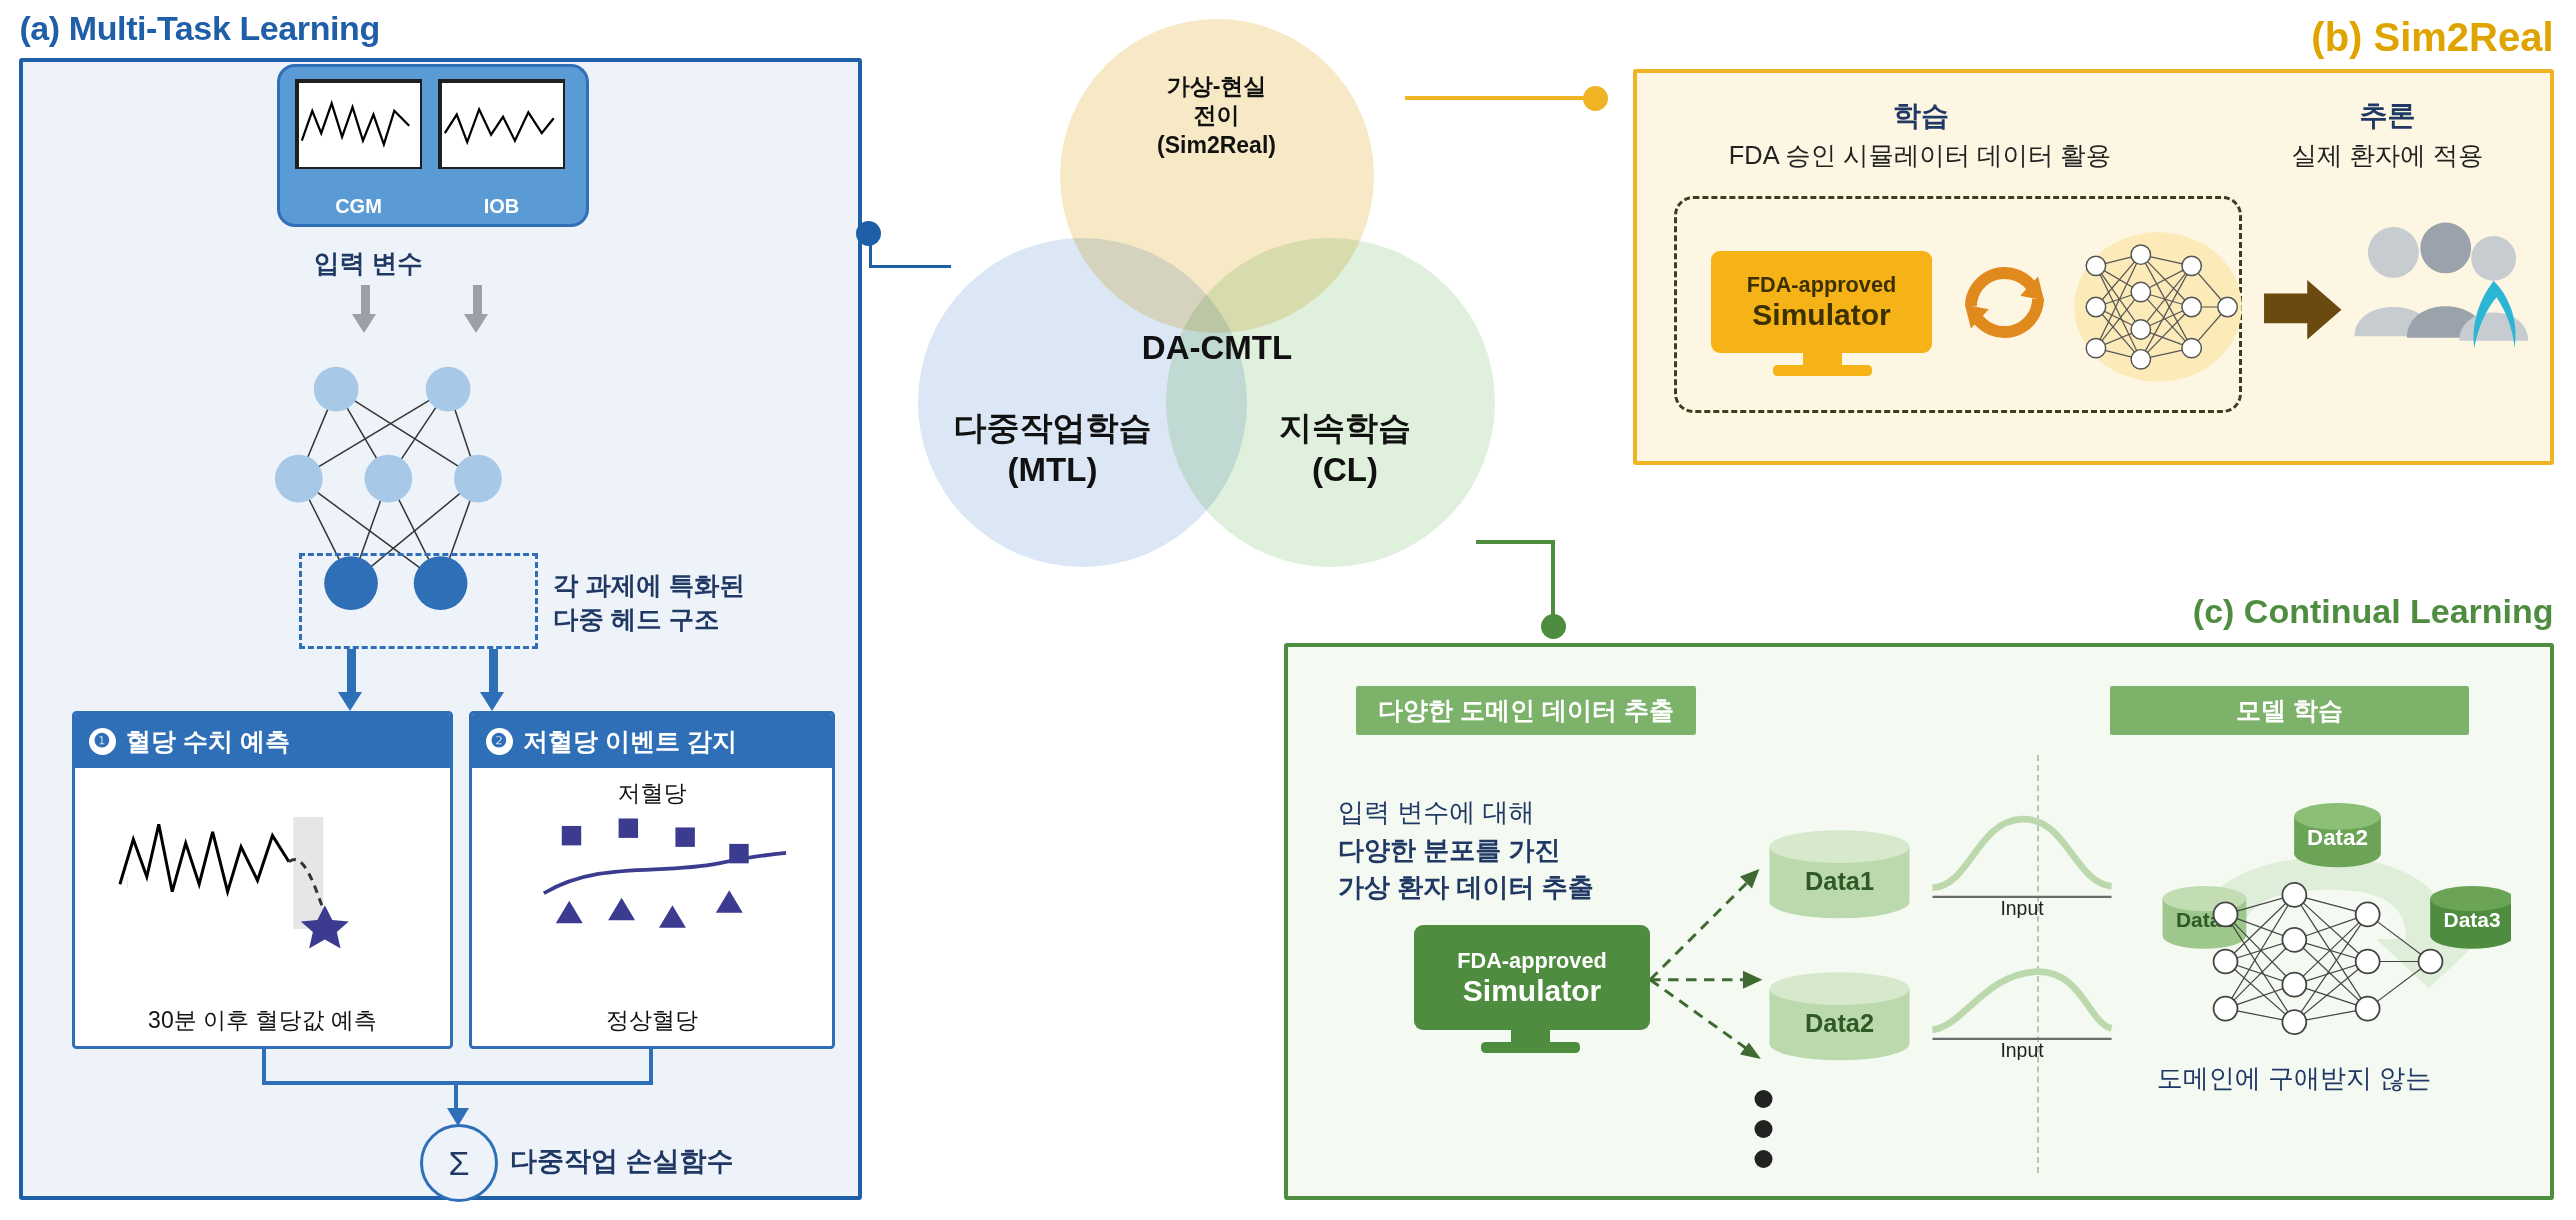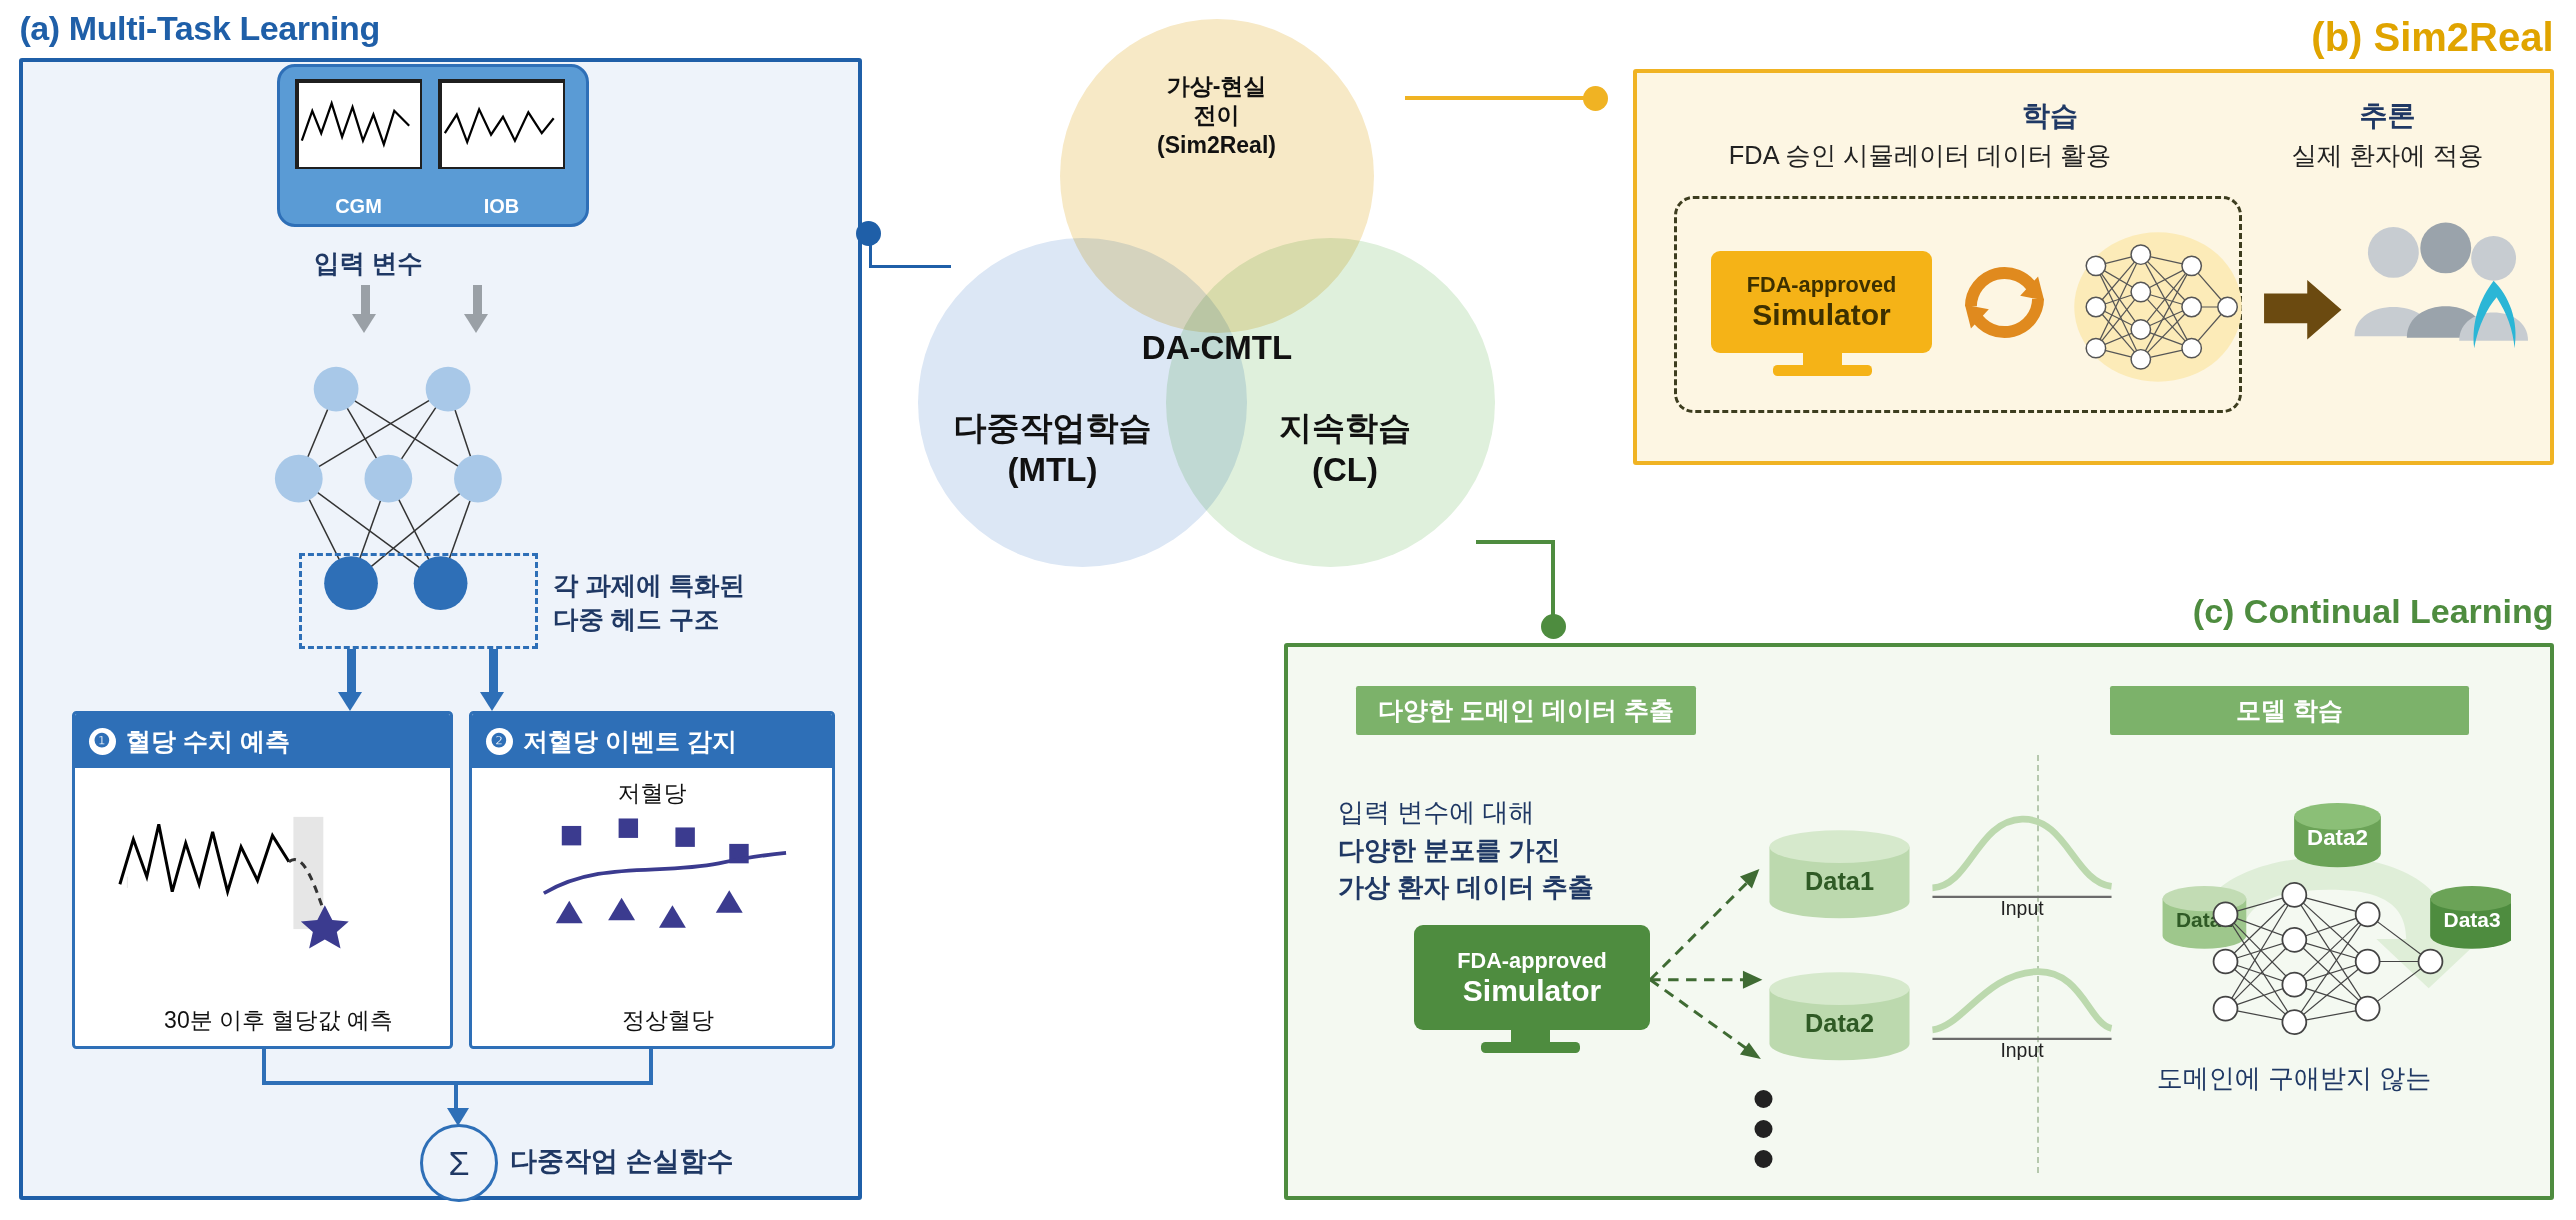--- a/index.html
+++ b/index.html
@@ -55,21 +55,21 @@
     height:54px;display:flex;align-items:center;gap:10.5px;padding-left:13.5px;
     box-sizing:border-box;
   }
   .circnum{
     width:27px;height:27px;border-radius:50%;background:#ffffff;color:#2e6fb7;
     font-size:18.7px;display:flex;align-items:center;justify-content:center;font-weight:bold;
     flex:0 0 auto;
   }
   .card-caption{
     position:absolute;bottom:10.5px;width:100%;text-align:center;
-    font-size:23px;color:#111;padding-left:16px;
+    font-size:23px;color:#111;
   }
 
   
   .venn-circle{position:absolute;border-radius:50%;mix-blend-mode:multiply;}
   .venn-label{position:absolute;text-align:center;font-weight:bold;color:#111;line-height:1.28;}
 
   
   #panel-b{
     left:1633px;top:69px;width:921px;height:396px;
     border:4.5px solid #f0b323;background:#fdf6e3;box-sizing:border-box;border-radius:3px;
@@ -234,21 +234,21 @@
 <div class="abs conn-dot" style="left:1583px;top:86px;width:25.4px;height:25.4px;background:#f0b323;"></div>
 <div class="abs conn-line" style="left:1405px;top:96px;width:187px;height:3.7px;background:#f0b323;"></div>
 
 <div class="abs conn-dot" style="left:1541px;top:614px;width:25.4px;height:25.4px;background:#4e8c3f;"></div>
 <div class="abs conn-line" style="left:1551px;top:540px;width:3.7px;height:81px;background:#4e8c3f;"></div>
 <div class="abs conn-line" style="left:1476px;top:540px;width:79px;height:3.7px;background:#4e8c3f;"></div>
 
 <div class="abs" id="panel-b"></div>
 <div class="abs" id="panel-b-title">(b) Sim2Real</div>
 
-<div class="abs" style="left:1764px;top:97px;width:314px;text-align:right;font-size:28px;font-weight:bold;color:#1f3864;">학습</div>
+<div class="abs" style="left:1764px;top:97px;width:314px;text-align:center;font-size:28px;font-weight:bold;color:#1f3864;">학습</div>
 <div class="abs" style="left:1681px;top:139px;width:478px;text-align:center;font-size:25.4px;color:#222;">FDA 승인 시뮬레이터 데이터 활용</div>
 <div class="abs" style="left:2264px;top:97px;width:247px;text-align:center;font-size:28px;font-weight:bold;color:#1f3864;">추론</div>
 <div class="abs" style="left:2249px;top:139px;width:277px;text-align:center;font-size:25.4px;color:#222;">실제 환자에 적용</div>
 
 <div class="abs dashed-box" style="left:1674px;top:196px;width:568px;height:217px;"></div>
 
 <div class="abs sim-box" style="left:1711px;top:251px;width:221px;height:102px;">
   <div style="font-size:21.7px;">FDA-approved</div>
   <div style="font-size:30px;">Simulator</div>
 </div>

